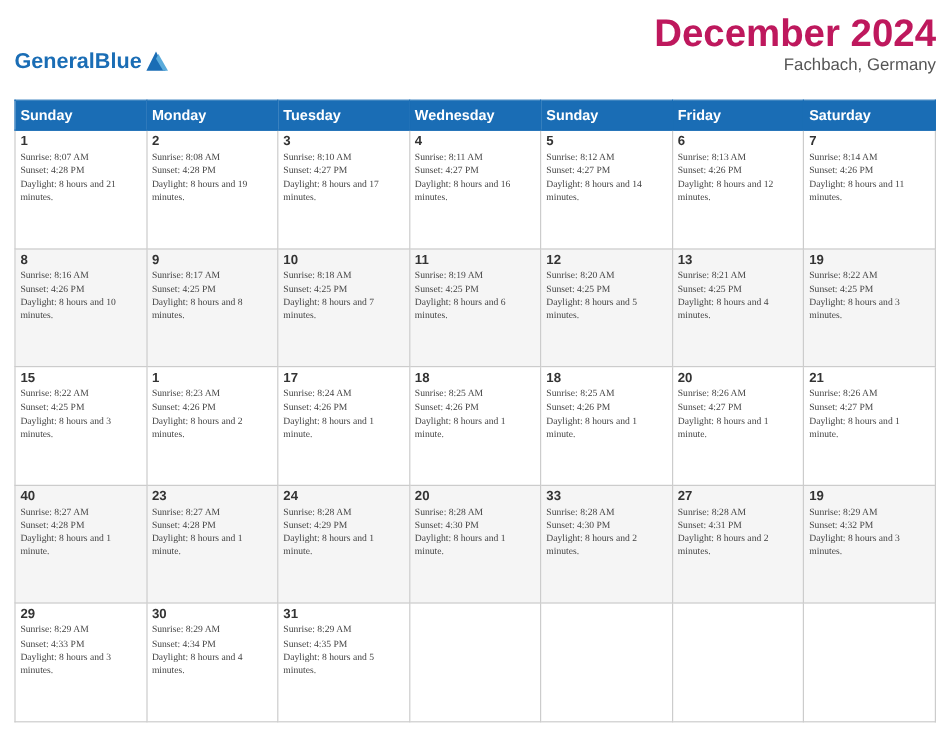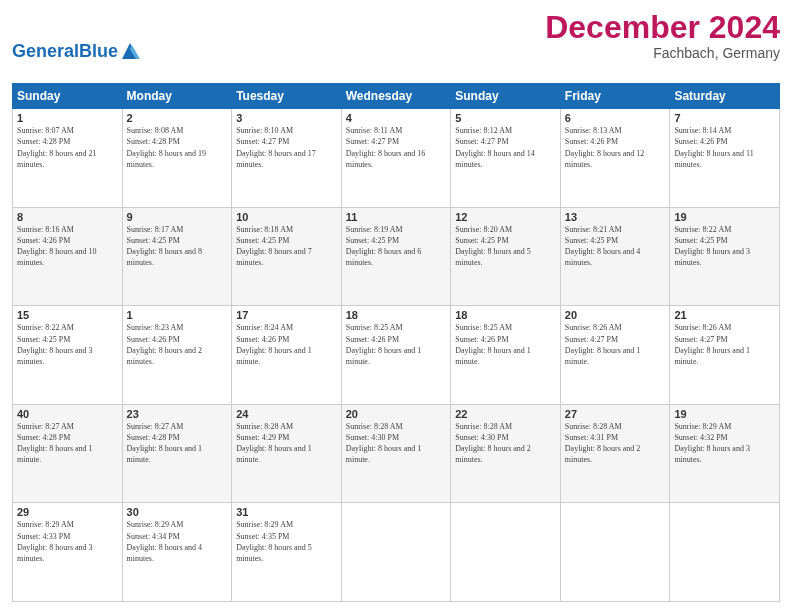--- a/index.html
+++ b/index.html
@@ -229,21 +229,21 @@
           </td>
           <td>
             <span class="day-number">24</span>
             <div class="day-info">Sunrise: 8:28 AM<br>Sunset: 4:29 PM<br>Daylight: 8 hours and 1 minute.</div>
           </td>
           <td>
             <span class="day-number">20</span>
             <div class="day-info">Sunrise: 8:28 AM<br>Sunset: 4:30 PM<br>Daylight: 8 hours and 1 minute.</div>
           </td>
           <td>
-            <span class="day-number">22</span>
+            <span class="day-number">33</span>
             <div class="day-info">Sunrise: 8:28 AM<br>Sunset: 4:30 PM<br>Daylight: 8 hours and 2 minutes.</div>
           </td>
           <td>
             <span class="day-number">27</span>
             <div class="day-info">Sunrise: 8:28 AM<br>Sunset: 4:31 PM<br>Daylight: 8 hours and 2 minutes.</div>
           </td>
           <td>
             <span class="day-number">19</span>
             <div class="day-info">Sunrise: 8:29 AM<br>Sunset: 4:32 PM<br>Daylight: 8 hours and 3 minutes.</div>
           </td>

